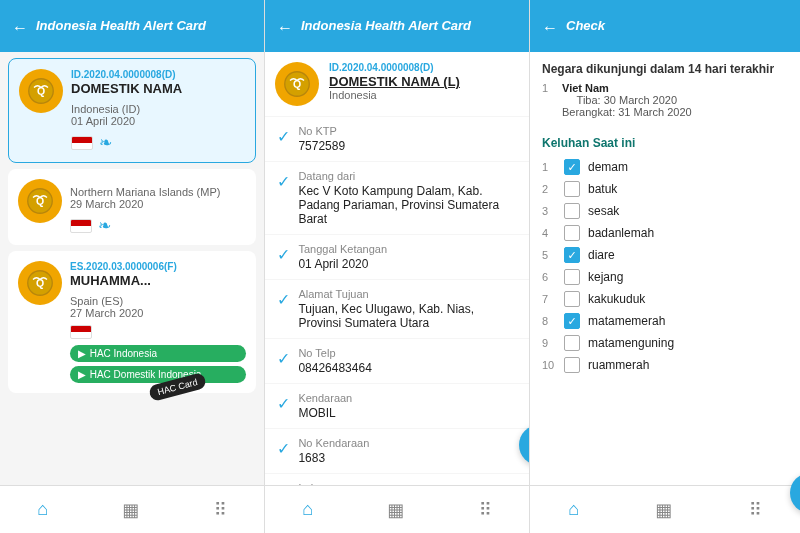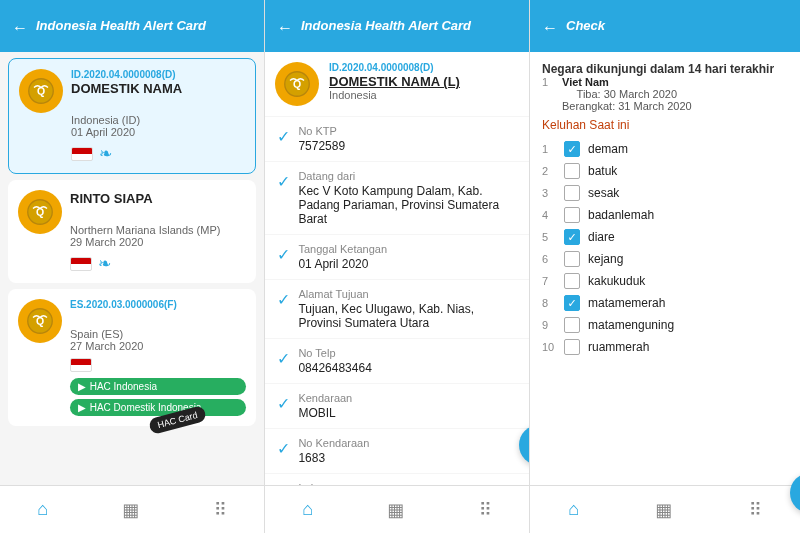--- a/index.html
+++ b/index.html
@@ -90,21 +90,21 @@
     }
     .card-name {
       font-size: 13px;
       font-weight: 700;
       color: #222;
       margin-top: 1px;
     }
     .card-country {
       font-size: 11px;
       color: #666;
-      margin-top: 18px;
+      margin-top: 7px;
     }
     .card-date {
       font-size: 11px;
       color: #666;
     }
 
     .card-flags {
       display: flex;
       align-items: center;
       gap: 6px;
@@ -217,27 +217,28 @@
       align-items: center;
       justify-content: center;
       cursor: pointer;
       font-size: 18px;
       box-shadow: 0 2px 6px rgba(0,0,0,0.2);
     }
     .check-section-title {
       font-size: 12px;
       font-weight: 600;
       color: #333;
+      margin-bottom: 6px;
     }
 
     .keluhan-title {
       font-size: 12px;
-      font-weight: 400;
-      color: #c2410c;
-      margin-top: 6px;
+      font-weight: 700;
+      color: #0f766e;
+      margin-top: 18px;
       margin-bottom: 6px;
     }
     .keluhan-item {
       display: flex;
       align-items: center;
       gap: 8px;
       padding: 3px 0;
       font-size: 12px;
       color: #222;
     }
@@ -310,40 +311,40 @@
 
     <div class="card-item">
       <div class="badge-icon">
         <svg viewBox="0 0 32 32" fill="none">
           <circle cx="16" cy="16" r="14" fill="#d4a000" stroke="#b8860b" stroke-width="1.5"></circle>
           <text x="16" y="20" text-anchor="middle" font-size="12" fill="white" font-weight="bold">Q</text>
           <path d="M8 12 Q12 8 16 12 Q20 8 24 12" stroke="white" stroke-width="1.5" fill="none"></path>
         </svg>
       </div>
       <div class="card-info">
-        <div class="card-name">RINTO SIAPA</div>
         <div class="card-country">Northern Mariana Islands (MP)</div>
         <div class="card-date">29 March 2020</div>
         <div class="card-flags">
           <span class="flag-id"></span>
           <span class="share-icon">❧</span>
         </div>
       </div>
     </div>
 
     <div class="card-item" style="min-height:100px;">
       <div class="badge-icon">
         <svg viewBox="0 0 32 32" fill="none">
           <circle cx="16" cy="16" r="14" fill="#d4a000" stroke="#b8860b" stroke-width="1.5"></circle>
           <text x="16" y="20" text-anchor="middle" font-size="12" fill="white" font-weight="bold">Q</text>
           <path d="M8 12 Q12 8 16 12 Q20 8 24 12" stroke="white" stroke-width="1.5" fill="none"></path>
         </svg>
       </div>
       <div class="card-info">
         <div class="card-id">ES.2020.03.0000006(F)</div>
+        <div class="card-name">MUHAMMA...</div>
         <div class="card-country">Spain (ES)</div>
         <div class="card-date">27 March 2020</div>
         <div class="card-flags">
           <span class="flag-id"></span>
         </div>
         <div style="margin-top:6px; display:flex; flex-direction:column; gap:4px;">
           <div class="hac-btn green">
             <span>▶</span>
             <span>HAC Indonesia</span>
           </div>

